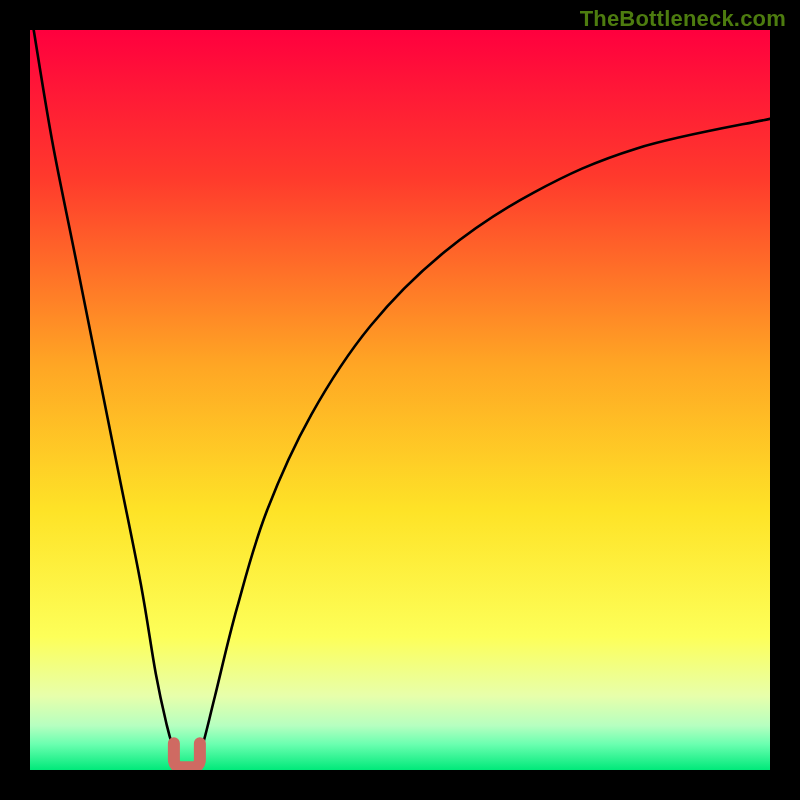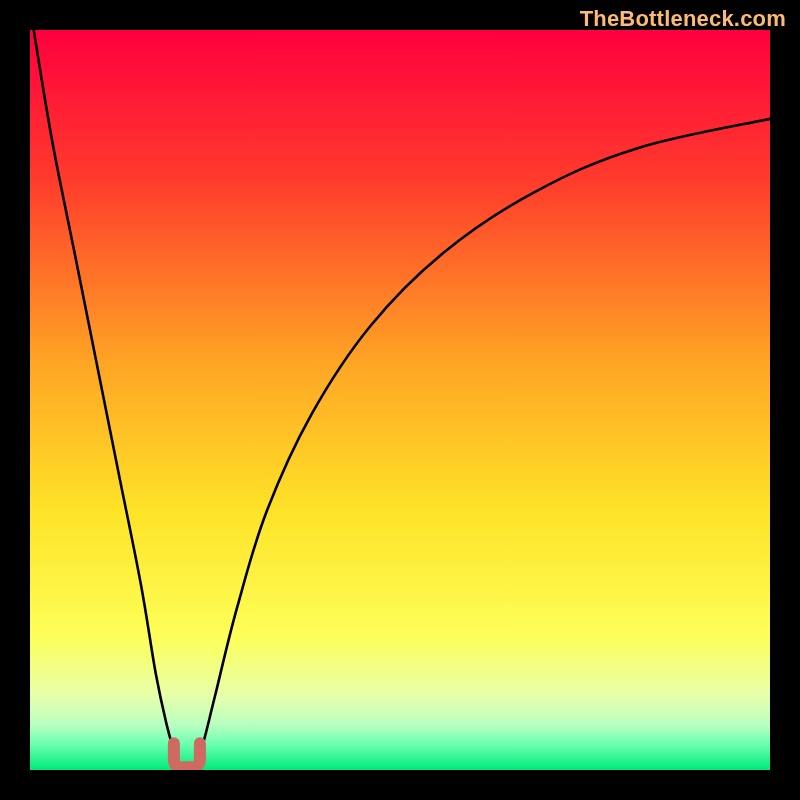--- a/index.html
+++ b/index.html
@@ -26,21 +26,21 @@
     height: 740px;
     overflow: hidden;
   }
   .watermark {
     position: absolute;
     top: 6px;
     right: 14px;
     font-family: Arial, Helvetica, sans-serif;
     font-size: 22px;
     font-weight: 600;
-    color: #fdba74;
+    color: #4d7c0f;
     letter-spacing: 0.2px;
     user-select: none;
   }
   svg { display: block; }
 </style>
 </head>
 <body>
 
 <div class="frame">
 

